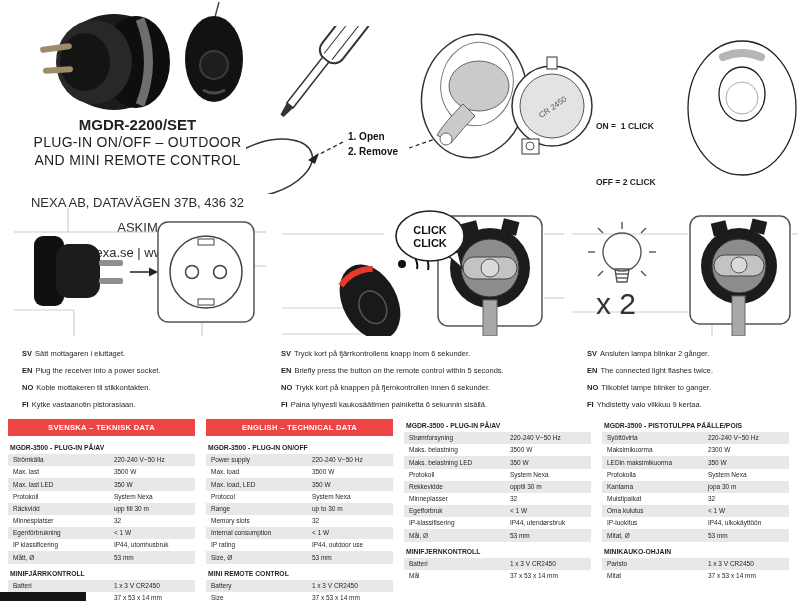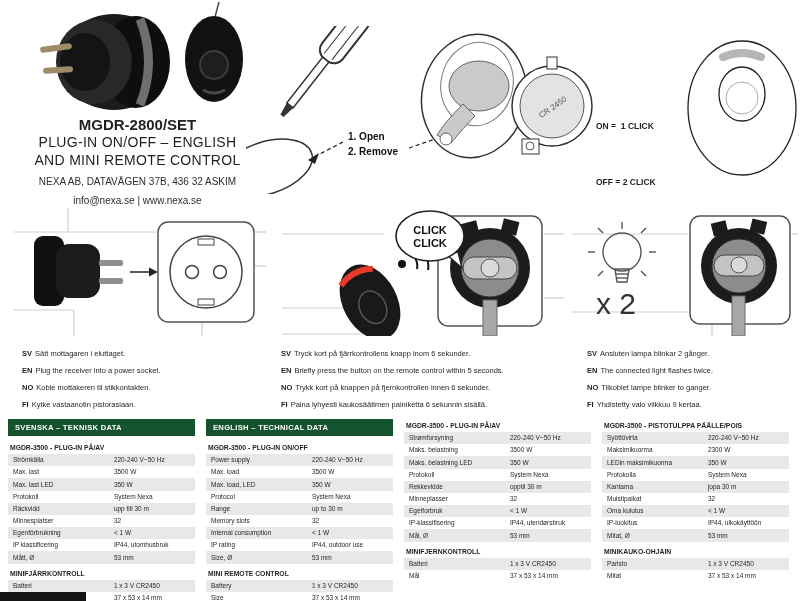--- a/index.html
+++ b/index.html
@@ -5,21 +5,21 @@
   * { margin:0; padding:0; box-sizing:border-box; }
   html,body { width:802px; height:601px; background:#fff; overflow:hidden;
     font-family:"Liberation Sans","DejaVu Sans",sans-serif; color:#231f20; }
   .page { position:absolute; inset:0; }
 
   
   .product-block { position:absolute; left:10px; top:2px; width:255px; text-align:center; }
   .product-photo { display:block; margin:0 auto; }
   .model { font-weight:bold; font-size:15px; margin-top:2px; }
   .subtitle { font-size:14px; letter-spacing:.3px; line-height:1.3; }
-  .address { font-size:10px; margin-top:3px; line-height:1.9; color:#2d2d2d; }
+  .address { font-size:13px; margin-top:22px; line-height:1.9; color:#2d2d2d; }
 
   
   .battery-diagram { position:absolute; left:246px; top:26px; }
 
   
   .click-block { position:absolute; left:596px; top:36px; display:flex; }
   .click-text { width:86px; margin-top:44px; font-size:8.5px; font-weight:bold; line-height:2.2; white-space:pre; }
 
   
   .step { position:absolute; top:208px; }
@@ -29,22 +29,22 @@
   .lang-lines { margin-top:9px; }
   .step-1 .lang-lines { padding-left:16px; }
   .step-2 .lang-lines { padding-left:3px; }
   .step-3 .lang-lines { padding-left:17px; }
   .lang-line { font-size:7.5px; margin-bottom:7.5px; line-height:1.25; }
   .lang-tag { font-weight:bold; margin-right:3px; }
 
   
   .tables { position:absolute; left:8px; top:419px; display:flex; gap:11px; }
   .spec-col { width:187px; }
-  .spec-header { background:#14532d; color:#fff; font-weight:bold; font-size:7.6px;
-    letter-spacing:.3px; padding:4px 7px; margin-bottom:5px; }
+  .spec-header { background:#ef4444; color:#fff; font-weight:bold; font-size:7.6px;
+    letter-spacing:.3px; padding:4px 7px; margin-bottom:5px;text-align:center; }
   .spec-sub { font-weight:bold; font-size:6.8px; padding:3px 2px 3px 2px; }
   .spec-sub.section2 { margin-top:3px; }
   .spec-row { display:flex; font-size:6.5px; padding:2.2px 5px; line-height:1.2; }
   .spec-row.shaded { background:#e7e8e9; }
   .spec-row .k { width:57%; }
   .spec-row .v { width:43%; }
 
   .crop-bar { position:absolute; left:0; bottom:0; width:86px; height:9px; background:#141414; }
 </style>
 </head>
@@ -63,22 +63,22 @@
         <rect x="18" y="43" width="32" height="6" rx="3" fill="#9c8d68" transform="rotate(-8 34 46)"></rect>
         <rect x="21" y="65" width="30" height="6" rx="3" fill="#9c8d68" transform="rotate(-4 36 68)"></rect>
       </g>
       <g>
         <path d="M197 0 L193 15" stroke="#4a4a4a" stroke-width="1.5" fill="none"></path>
         <ellipse cx="192" cy="57" rx="29" ry="43" fill="#121212"></ellipse>
         <circle cx="192" cy="63" r="14" fill="#1e1e1e" stroke="#3c3c3c" stroke-width="2"></circle>
         <path d="M181 88 q 11 6 22 0" stroke="#4a4a4a" stroke-width="3" fill="none"></path>
       </g>
     </svg>
-    <div class="model">MGDR-2800/SET</div>
-    <div class="subtitle">PLUG-IN ON/OFF – ENGLISH</div>
+    <div class="model">MGDR-2200/SET</div>
+    <div class="subtitle">PLUG-IN ON/OFF – OUTDOOR</div>
     <div class="subtitle">AND MINI REMOTE CONTROL</div>
     <div class="address">
       <div>NEXA AB, DATAVÄGEN 37B, 436 32 ASKIM</div>
       <div>info@nexa.se  |  www.nexa.se</div>
     </div>
   </div>
 
   <svg class="battery-diagram" width="348" height="168" viewBox="0 0 348 168">
     <ellipse cx="20" cy="142" rx="48" ry="26" fill="#fff" stroke="#333" stroke-width="1.5" transform="rotate(-18 20 142)"></ellipse>
     <g transform="rotate(38 62 58)">

